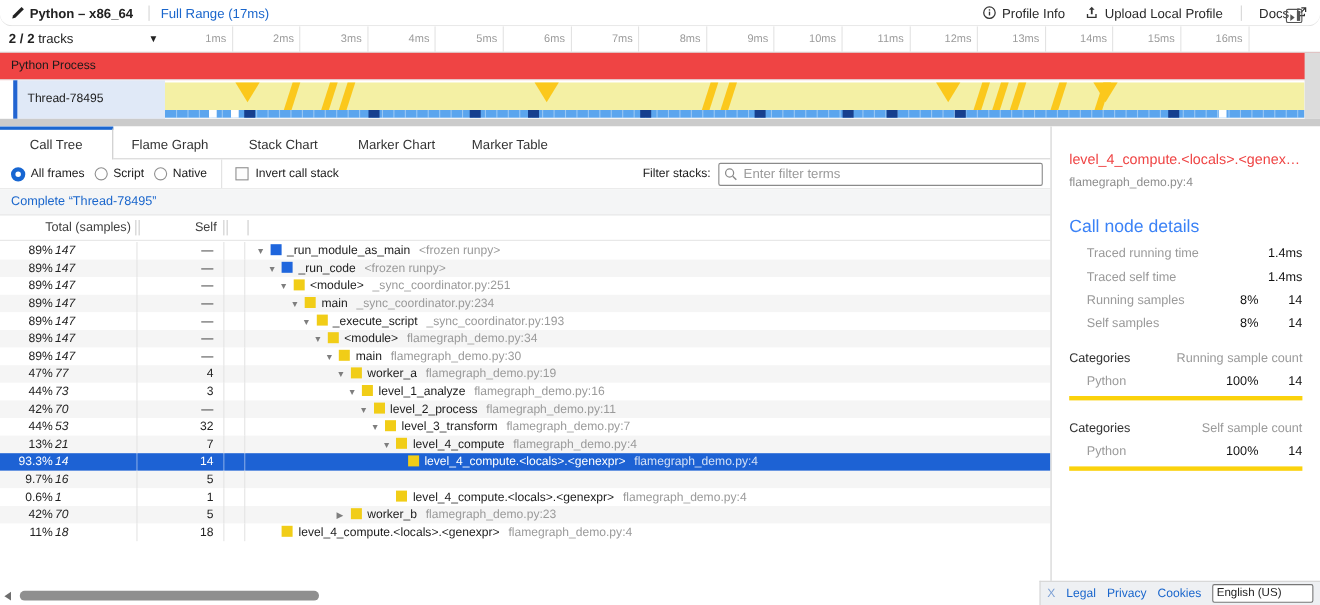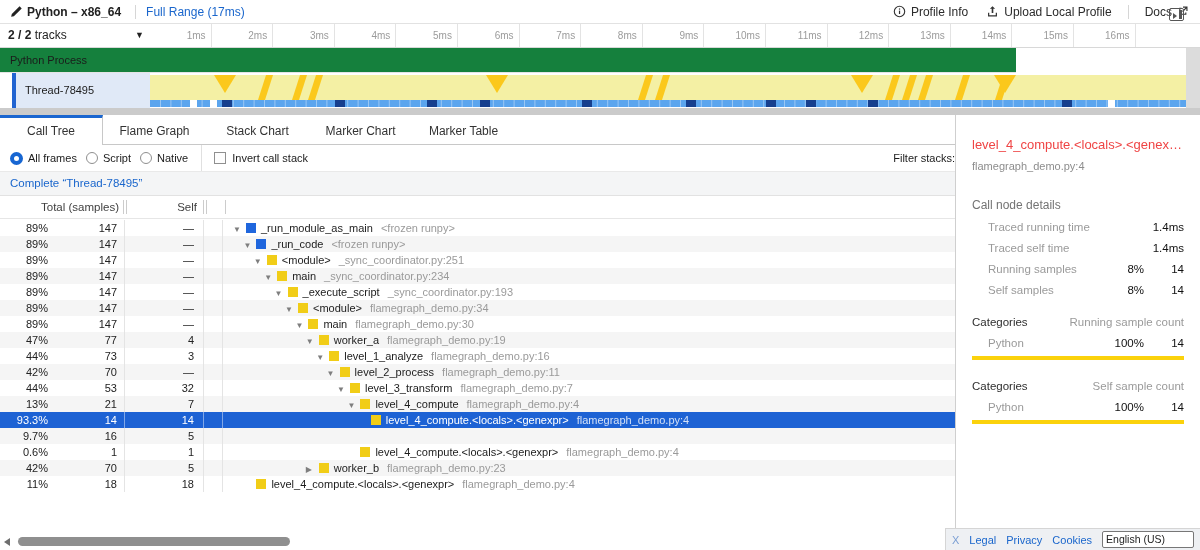--- a/index.html
+++ b/index.html
@@ -1,39 +1,39 @@
 <!DOCTYPE html>
 <html><head>
 <meta charset="utf-8">
 <style>
   * { margin:0; padding:0; box-sizing:border-box; }
   html,body { width:1200px; height:550px; overflow:hidden; background:#fff;
     font-family:"Liberation Sans", sans-serif; color:#222; }
 
   
   #header { position:absolute; left:0; top:0; width:1200px; height:24px; background:#fff;
-    border-bottom:1px solid #e2e2e2; display:flex; align-items:center; padding:0 10px; font-size:12px; }
+    border-bottom:1px solid #e2e2e2; display:flex; align-items:center; padding:0 10px; font-size:12px;border-radius:11px; }
   #header .title { font-weight:bold; margin:0 4px; }
   .vdiv { width:1px; height:14px; background:#d6d6d6; margin:0 10px; }
   .link { color:#1a66cc; text-decoration:none; cursor:pointer; }
   #header .right { margin-left:auto; display:flex; align-items:center; gap:6px; }
   .hbtn { display:flex; align-items:center; gap:5px; color:#2b2b2b; cursor:pointer; }
   .icon12 { width:13px; height:13px; display:inline-block; }
 
   
   #ruler { position:absolute; left:0; top:24px; width:1200px; height:24px; border-bottom:1px solid #d8d8d8;
     display:flex; background:#fff; }
   #tracksCell { width:150px; height:100%; position:relative; font-size:12px; line-height:23px; padding-left:8px; }
   #tracksCell b { font-weight:bold; }
   #tracksDrop { position:absolute; right:6px; top:0; font-size:9px; color:#222; line-height:23px; }
   .tick { width:61.6px; height:100%; border-right:1px solid #e3e3e3; font-size:10px; color:#9b9b9b;
     text-align:right; line-height:23px; padding-right:5px; flex:none; }
 
   
-  #processRow { position:absolute; left:0; top:48px; width:1016px; height:25px; background:#15803d;
+  #processRow { position:absolute; left:0; top:48px; width:1200px; height:25px; background:#ef4444;
     border-bottom:1px solid #e4e4e4; font-size:11px; line-height:24px; padding-left:10px; color:#1b1b1b; }
   #threadRow { position:absolute; left:0; top:73px; width:1200px; height:35px; background:#fff; display:flex; }
   #threadBar { width:4px; height:35px; background:#2264d1; margin-left:12px; flex:none; }
   #threadLabel { width:134px; height:35px; background:#e0e9f7; font-size:11px; line-height:35px;
     padding-left:9px; color:#1b1b1b; flex:none; }
   #trackGraph { width:1036px; height:35px; flex:none; position:relative; }
   #rightGutter { position:absolute; left:1186px; top:48px; width:14px; height:60px; background:#dcdcdc; }
   #grayStrip { position:absolute; left:0; top:108px; width:1200px; height:7px; background:#cbcbcb; }
 
   
@@ -74,21 +74,21 @@
     border-bottom:1px solid #e6e6e6; font-size:11.5px; color:#3f3f3f; line-height:22px; }
   #thTotal { position:absolute; left:0; top:0; width:119px; text-align:right; }
   #thSelf { position:absolute; left:126px; top:0; width:71px; text-align:right; }
   .hd { position:absolute; top:4px; width:1px; height:14px; background:#ccc; }
 
   #rows { position:absolute; left:0; top:220px; width:955px; }
   .row { height:16px; display:flex; font-size:11px; line-height:16px; background:#fff; cursor:pointer; }
   .row.alt { background:#f5f5f5; }
   .row.selected { background:#1d62d4; color:#fff; }
   .c-pct { width:50px; text-align:right; padding-right:2px; flex:none; }
-  .c-cnt { width:75px; text-align:right; padding-right:7px; border-right:1px solid #e4e4e4; flex:none; }
+  .c-cnt { width:75px; text-align:left; padding-right:7px; border-right:1px solid #e4e4e4; flex:none;font-style:italic; }
   .c-self { width:79px; text-align:right; padding-right:9px; border-right:1px solid #e4e4e4; flex:none; }
   .c-gap { width:19px; border-right:1px solid #e4e4e4; flex:none; }
   .row.selected .c-cnt, .row.selected .c-self, .row.selected .c-gap { border-right:1px solid rgba(255,255,255,.45); }
   .c-tree { flex:1; white-space:nowrap; overflow:hidden; }
   .twisty { display:inline-block; width:13px; font-size:8px; color:#7e7e7e; text-align:left; }
   .row.selected .twisty { color:#fff; }
   .sq { display:inline-block; width:10px; height:10px; margin:-2px 5px 0 0; vertical-align:middle; }
   .sq.yellow { background:#f1cd17; }
   .sq.blue { background:#1f66dd; }
   .fname { color:#1c1c1c; }
@@ -101,21 +101,21 @@
   #hsArrow { position:absolute; left:4px; top:2px; width:0; height:0; border-right:6px solid #6e6e6e;
     border-top:4px solid transparent; border-bottom:4px solid transparent; cursor:pointer; }
   #hsThumb { position:absolute; left:18px; top:1px; width:272px; height:9px; background:#8f8f8f;
     border-radius:5px; cursor:pointer; }
 
   
   #sidebar { position:absolute; left:955px; top:115px; width:245px; height:435px; background:#fff;
     border-left:1px solid #cfcfcf; padding:0 16px; overflow:hidden; }
   #sbTitle { margin-top:22px; font-size:13px; color:#ef4444; white-space:nowrap; overflow:hidden; }
   #sbSub { margin-top:8px; font-size:11px; color:#8d8d8d; }
-  #sbSection { margin-top:26px; font-size:12px; color:#737373; }
+  #sbSection { margin-top:26px; font-size:16px; color:#3b82f6; }
   .sb-row { display:flex; margin-top:9px; font-size:11.5px; padding-left:16px; }
   .sb-row .lbl { color:#9a9a9a; flex:1; }
   .sb-row .pct { width:34px; text-align:right; color:#111; }
   .sb-row .val { width:40px; text-align:right; color:#111; }
   .sb-cath { display:flex; margin-top:20px; font-size:11.5px; }
   .sb-cath .h { color:#2f2f2f; flex:1; }
   .sb-cath .hr { color:#9a9a9a; }
   .sb-bar { height:4px; background:#fbd20c; margin-top:7px; }
 
   
@@ -366,20 +366,29 @@
         <span class="radio"></span>
         <span>Native</span>
       </span>
     </div>
   <span class="sep"></span>
   <span class="radioOpt">
     <span class="checkbox"></span>
     <span>Invert call stack</span>
   </span>
   <span id="filterLabel">Filter stacks:</span>
+  <span id="searchWrap">
+    <span id="magIcon">
+      <svg viewBox="0 0 16 16" width="13" height="13">
+          <circle cx="6.5" cy="6.5" r="4.5" fill="none" stroke="#8a8a8a" stroke-width="1.4"></circle>
+          <line x1="10" y1="10" x2="14" y2="14" stroke="#8a8a8a" stroke-width="1.6"></line>
+        </svg>
+    </span>
+    <input id="filterInput" placeholder="Enter filter terms" style="">
+  </span>
 </div>
 
 <div id="crumbRow">
   <a class="link">Complete “Thread-78495”</a>
 </div>
 
 <div id="thead">
   <span id="thTotal">Total (samples)</span>
   <span id="thSelf">Self</span>
   <span class="hd" style="left:123px"></span>

